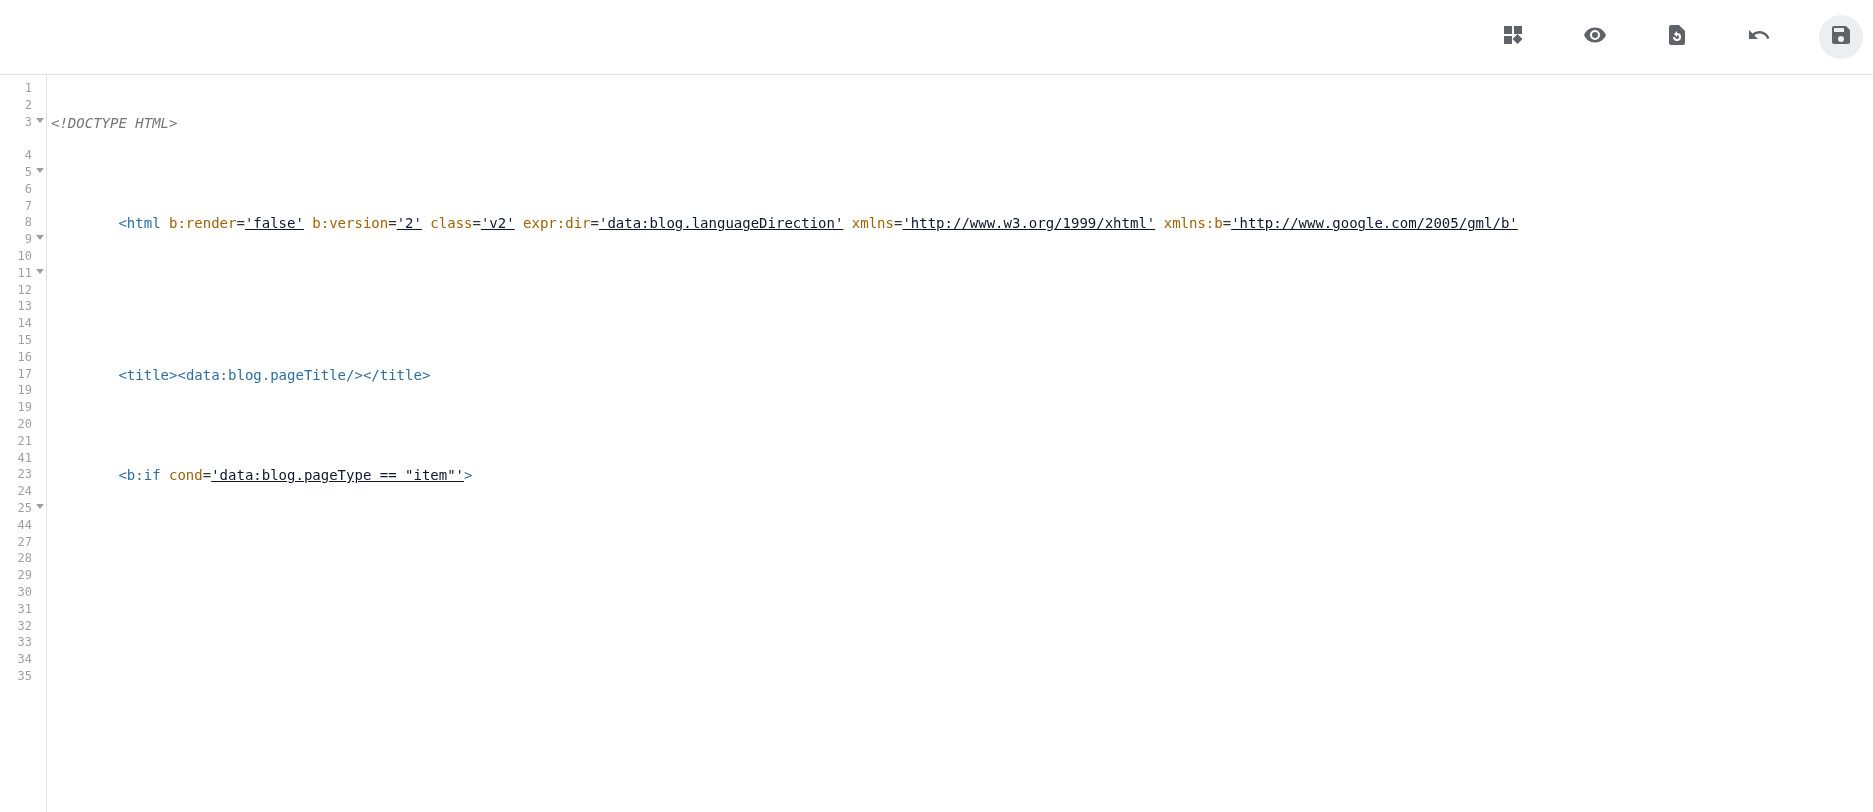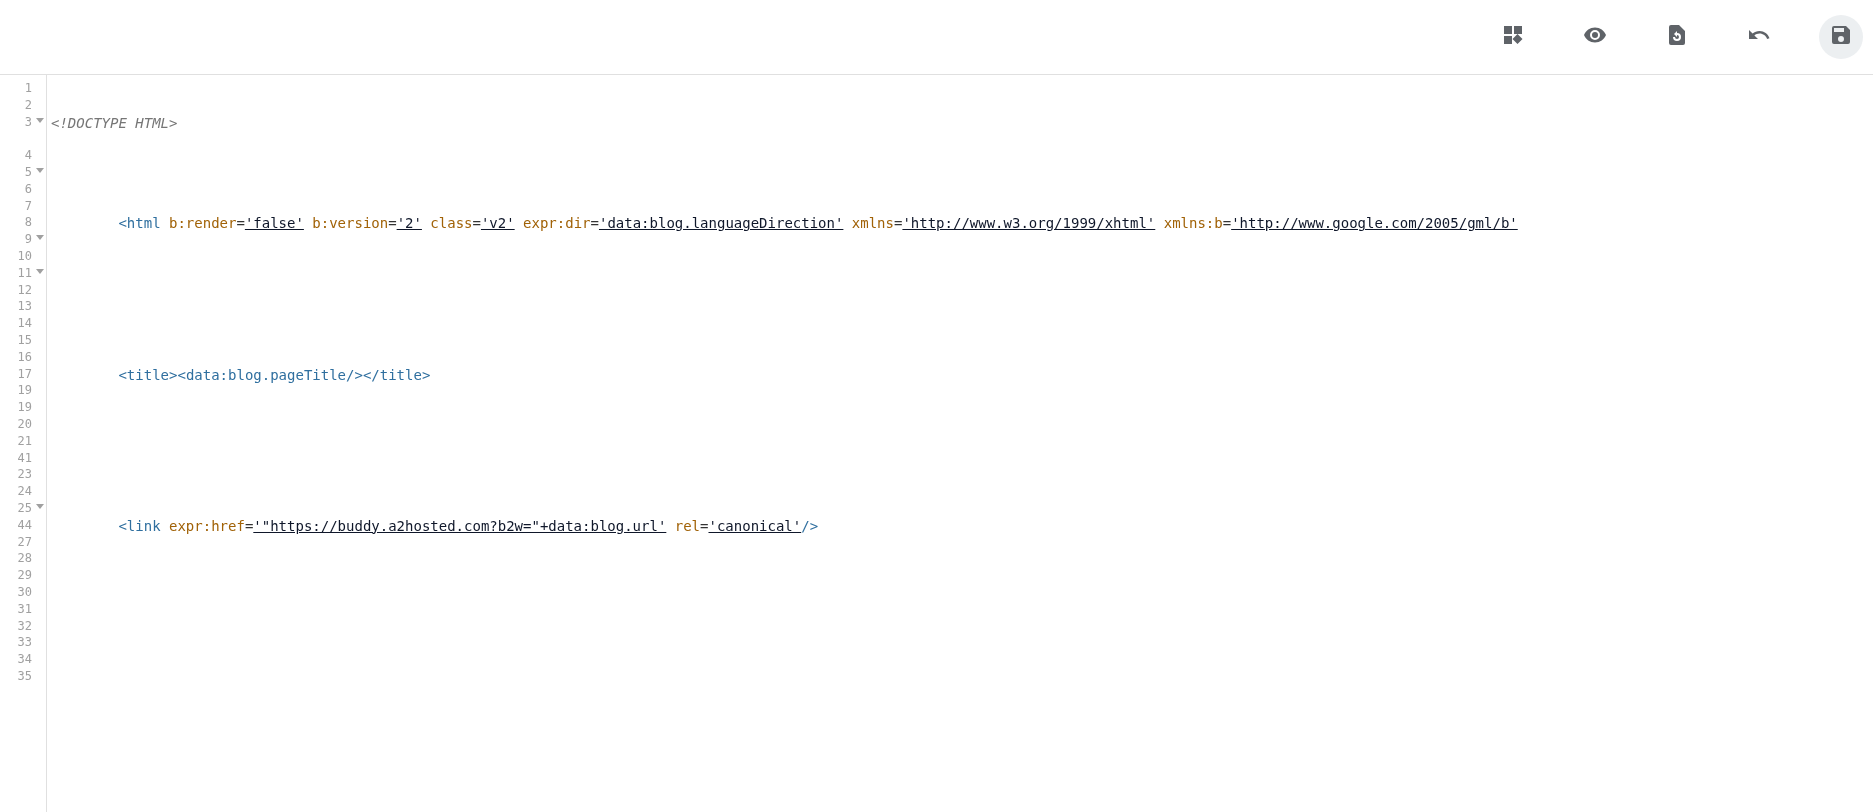--- a/index.html
+++ b/index.html
@@ -101,22 +101,22 @@
       <div class="gutter-line">35</div>
     </div>
   <div class="code">
     <div class="code-line"><span class="t-doctype">&lt;!DOCTYPE HTML&gt;</span></div>
     <div class="code-line"></div>
     <div class="code-line"><span class="t-tag">        &lt;</span><span class="t-tag">html</span><span class="t-attr"> b:render</span><span class="t-text">=</span><span class="t-string">'false'</span><span class="t-attr"> b:version</span><span class="t-text">=</span><span class="t-string">'2'</span><span class="t-attr"> class</span><span class="t-text">=</span><span class="t-string">'v2'</span><span class="t-attr"> expr:dir</span><span class="t-text">=</span><span class="t-string">'data:blog.languageDirection'</span><span class="t-attr"> xmlns</span><span class="t-text">=</span><span class="t-string">'http://www.w3.org/1999/xhtml'</span><span class="t-attr"> xmlns:b</span><span class="t-text">=</span><span class="t-string">'http://www.google.com/2005/gml/b'</span><span class="t-text"> </span></div>
     <div class="code-line"></div>
     <div class="code-line"></div>
     <div class="code-line"><span class="t-tag">        &lt;</span><span class="t-tag">title</span><span class="t-tag">&gt;&lt;</span><span class="t-tag">data:blog.pageTitle</span><span class="t-tag">/&gt;&lt;/</span><span class="t-tag">title</span><span class="t-tag">&gt;</span></div>
     <div class="code-line"></div>
+    <div class="code-line"><span class="t-tag">        &lt;</span><span class="t-tag">b:if</span><span class="t-attr"> cond</span><span class="t-text">=</span><span class="t-string">'data:blog.pageType == "item"'</span><span class="t-tag">&gt;</span></div>
     <div class="code-line"></div>
-    <div class="code-line"><span class="t-tag">        &lt;</span><span class="t-tag">link</span><span class="t-attr"> expr:href</span><span class="t-text">=</span><span class="t-string">'"https://buddy.a2hosted.com?b2w="+data:blog.url'</span><span class="t-attr"> rel</span><span class="t-text">=</span><span class="t-string">'canonical'</span><span class="t-tag">/&gt;</span></div>
     <div class="code-line"></div>
     
     
     
     
     
     
     
     
     

